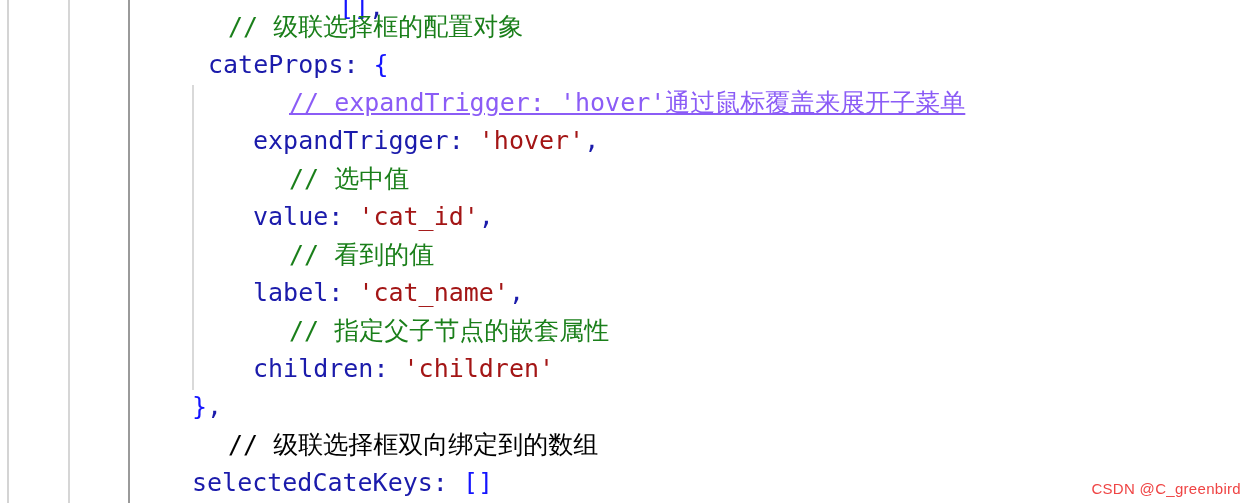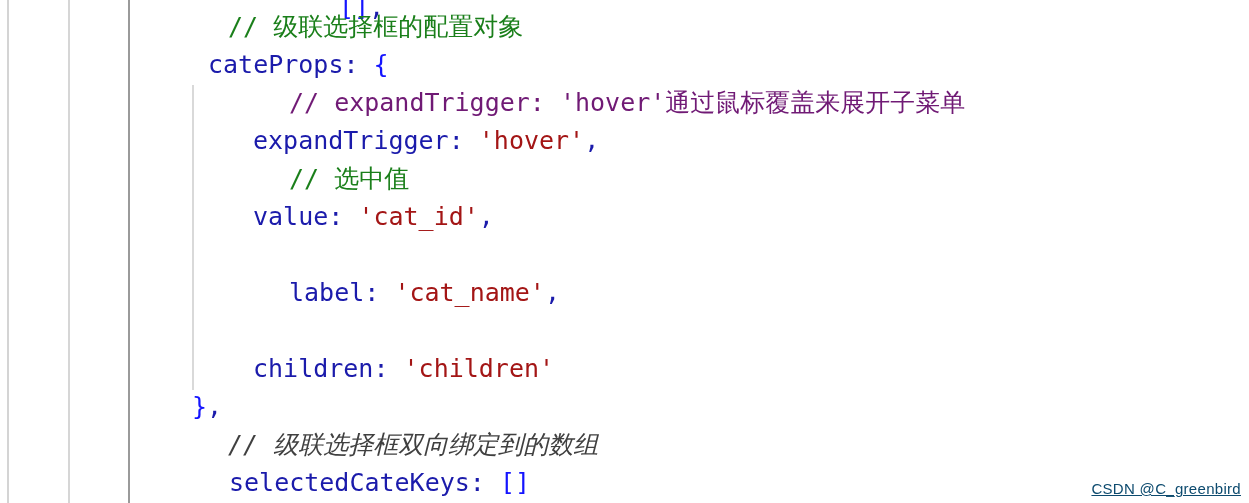--- a/index.html
+++ b/index.html
@@ -95,26 +95,28 @@
   <div class="gutter-rule r1" style="background: rgb(212, 212, 212);"></div>
   <div class="gutter-rule r2" style="background: rgb(214, 214, 214);"></div>
   <div class="gutter-rule r3" style="background: rgb(154, 154, 154);"></div>
 
   <div id="indent-guide" style="background: rgb(217, 217, 217);"></div>
 
   <div id="code">
       <div class="code-line" style="top: -11px;"><span style="display: inline-block; width: 339px;"></span><span class="tok-bracket" style="color: rgb(20, 20, 255);">[]</span><span class="tok-punct" style="color: rgb(27, 27, 171);">,</span></div>
       <div class="code-line" style="top: 8px;"><span style="display: inline-block; width: 192px;"></span><span class="tok-comment" style="color: rgb(26, 127, 26);">// 级联选择框的配置对象</span></div>
       <div class="code-line" style="top: 46px;"><span style="display: inline-block; width: 192px;"></span><span class="tok-key" style="color: rgb(27, 27, 171); margin-left: 16px;">cateProps</span><span class="tok-punct" style="color: rgb(27, 27, 171);">: </span><span class="tok-brace" style="color: rgb(20, 20, 255);">{</span></div>
-      <div class="code-line" style="top: 84px;"><span style="display: inline-block; width: 253px;"></span><span class="tok-comment" style="color: #701a75;">// expandTrigger: 'hover'通过鼠标覆盖来展开子菜单</span></div>
+      <div class="code-line" style="top: 84px;"><span style="display: inline-block; width: 253px;"></span><span class="tok-comment" style="color: #8b5cf6; text-decoration: underline;">// expandTrigger: 'hover'通过鼠标覆盖来展开子菜单</span></div>
       <div class="code-line" style="top: 160px;"><span style="display: inline-block; width: 253px;"></span><span class="tok-comment" style="color: rgb(26, 127, 26);">// 选中值</span></div>
       <div class="code-line" style="top: 122px;"><span style="display: inline-block; width: 253px;"></span><span class="tok-key" style="color: rgb(27, 27, 171);">expandTrigger</span><span class="tok-punct" style="color: rgb(27, 27, 171);">: </span><span class="tok-string" style="color: rgb(163, 21, 21);">'hover'</span><span class="tok-punct" style="color: rgb(27, 27, 171);">,</span></div>
       <div class="code-line" style="top: 198px;"><span style="display: inline-block; width: 253px;"></span><span class="tok-key" style="color: rgb(27, 27, 171);">value</span><span class="tok-punct" style="color: rgb(27, 27, 171);">: </span><span class="tok-string" style="color: rgb(163, 21, 21);">'cat_id'</span><span class="tok-punct" style="color: rgb(27, 27, 171);">,</span></div>
-      <div class="code-line" style="top: 274px;"><span style="display: inline-block; width: 253px;"></span><span class="tok-key" style="color: rgb(27, 27, 171); margin-left: 36px;">label</span><span class="tok-punct" style="color: rgb(27, 27, 171);">: </span><span class="tok-string" style="color: rgb(163, 21, 21);">'cat_name'</span><span class="tok-punct" style="color: rgb(27, 27, 171);">,</span></div>
+      <div class="code-line" style="top: 236px;"><span style="display: inline-block; width: 253px;"></span><span class="tok-comment" style="color: rgb(26, 127, 26);">// 看到的值</span></div>
+      <div class="code-line" style="top: 274px;"><span style="display: inline-block; width: 253px;"></span><span class="tok-key" style="color: rgb(27, 27, 171);">label</span><span class="tok-punct" style="color: rgb(27, 27, 171);">: </span><span class="tok-string" style="color: rgb(163, 21, 21);">'cat_name'</span><span class="tok-punct" style="color: rgb(27, 27, 171);">,</span></div>
+      <div class="code-line" style="top: 312px;"><span style="display: inline-block; width: 253px;"></span><span class="tok-comment" style="color: rgb(26, 127, 26);">// 指定父子节点的嵌套属性</span></div>
       <div class="code-line" style="top: 350px;"><span style="display: inline-block; width: 253px;"></span><span class="tok-key" style="color: rgb(27, 27, 171);">children</span><span class="tok-punct" style="color: rgb(27, 27, 171);">: </span><span class="tok-string" style="color: rgb(163, 21, 21);">'children'</span></div>
       <div class="code-line" style="top: 388px;"><span style="display: inline-block; width: 192px;"></span><span class="tok-brace" style="color: rgb(20, 20, 255);">}</span><span class="tok-punct" style="color: rgb(27, 27, 171);">,</span></div>
-      <div class="code-line" style="top: 426px;"><span style="display: inline-block; width: 192px;"></span><span class="tok-comment" style="color: #404040; font-style: italic;">// 级联选择框双向绑定到的数组</span></div>
-      <div class="code-line" style="top: 464px; margin-left: 37px;"><span style="display: inline-block; width: 192px;"></span><span class="tok-key" style="color: rgb(27, 27, 171);">selectedCateKeys</span><span class="tok-punct" style="color: rgb(27, 27, 171);">: </span><span class="tok-bracket" style="color: rgb(20, 20, 255);">[]</span></div>
+      <div class="code-line" style="top: 426px;"><span style="display: inline-block; width: 192px;"></span><span class="tok-comment" style="color: #000000;">// 级联选择框双向绑定到的数组</span></div>
+      <div class="code-line" style="top: 464px;"><span style="display: inline-block; width: 192px;"></span><span class="tok-key" style="color: rgb(27, 27, 171);">selectedCateKeys</span><span class="tok-punct" style="color: rgb(27, 27, 171);">: </span><span class="tok-bracket" style="color: rgb(20, 20, 255);">[]</span></div>
     </div>
 
-  <div id="watermark" style="color: #0c4a6e; text-decoration: underline;">CSDN @C_greenbird</div>
+  <div id="watermark" style="color: #ef4444;">CSDN @C_greenbird</div>
 
 </div>
 
 </body></html>

